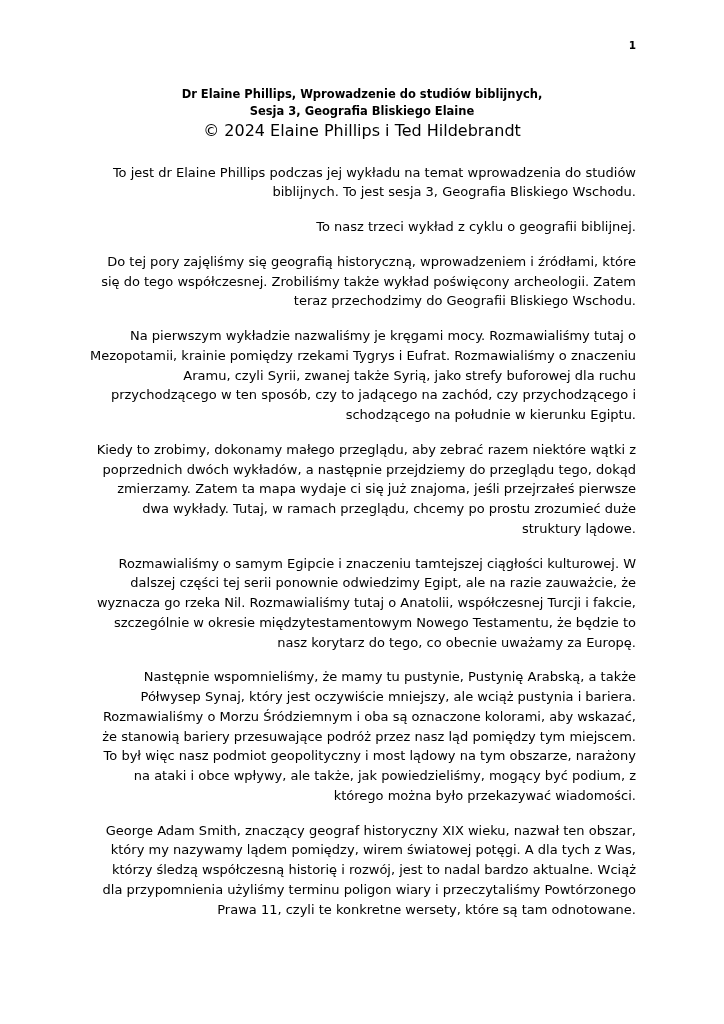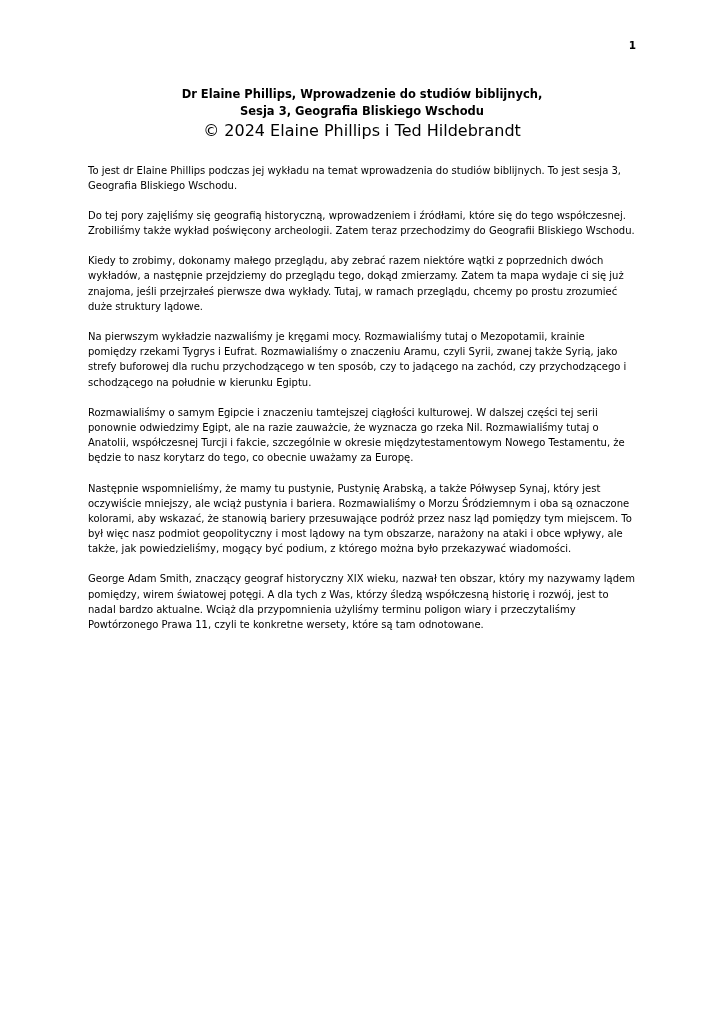--- a/index.html
+++ b/index.html
@@ -48,49 +48,50 @@
   }
   .copyright {
     display: block;
     font-weight: normal;
     font-size: 16px;
   }
   .body-text {
     margin-top: 20px;
   }
   p.para {
-    font-size: 10px;
+    font-size: 13px;
     line-height: 1.52;
     margin: 0 0 15px 0;
-    text-align: left;
+    text-align: right;
   }
   p.para:last-child {
     margin-bottom: 0;
   }
 </style>
 </head>
 <body>
 
 <div class="page">
 
   <div class="page-number">1</div>
 
   <div class="content">
 
     <div class="title-block">
       <span class="title-line">Dr Elaine Phillips, Wprowadzenie do studiów biblijnych,</span>
-      <span class="title-line">Sesja 3, Geografia Bliskiego Wschodu</span>
+      <span class="title-line">Sesja 3, Geografia Bliskiego Elaine</span>
       <span class="copyright">© 2024 Elaine Phillips i Ted Hildebrandt</span>
     </div>
 
     <div class="body-text">
       <p class="para">To jest dr Elaine Phillips podczas jej wykładu na temat wprowadzenia do studiów biblijnych. To jest sesja 3, Geografia Bliskiego Wschodu.</p>
+      <p class="para">To nasz trzeci wykład z cyklu o geografii biblijnej.</p>
       <p class="para">Do tej pory zajęliśmy się geografią historyczną, wprowadzeniem i źródłami, które się do tego współczesnej. Zrobiliśmy także wykład poświęcony archeologii. Zatem teraz przechodzimy do Geografii Bliskiego Wschodu.</p>
+      <p class="para">Na pierwszym wykładzie nazwaliśmy je kręgami mocy. Rozmawialiśmy tutaj o Mezopotamii, krainie pomiędzy rzekami Tygrys i Eufrat. Rozmawialiśmy o znaczeniu Aramu, czyli Syrii, zwanej także Syrią, jako strefy buforowej dla ruchu przychodzącego w ten sposób, czy to jadącego na zachód, czy przychodzącego i schodzącego na południe w kierunku Egiptu.</p>
       <p class="para">Kiedy to zrobimy, dokonamy małego przeglądu, aby zebrać razem niektóre wątki z poprzednich dwóch wykładów, a następnie przejdziemy do przeglądu tego, dokąd zmierzamy. Zatem ta mapa wydaje ci się już znajoma, jeśli przejrzałeś pierwsze dwa wykłady. Tutaj, w ramach przeglądu, chcemy po prostu zrozumieć duże struktury lądowe.</p>
-      <p class="para">Na pierwszym wykładzie nazwaliśmy je kręgami mocy. Rozmawialiśmy tutaj o Mezopotamii, krainie pomiędzy rzekami Tygrys i Eufrat. Rozmawialiśmy o znaczeniu Aramu, czyli Syrii, zwanej także Syrią, jako strefy buforowej dla ruchu przychodzącego w ten sposób, czy to jadącego na zachód, czy przychodzącego i schodzącego na południe w kierunku Egiptu.</p>
       <p class="para">Rozmawialiśmy o samym Egipcie i znaczeniu tamtejszej ciągłości kulturowej. W dalszej części tej serii ponownie odwiedzimy Egipt, ale na razie zauważcie, że wyznacza go rzeka Nil. Rozmawialiśmy tutaj o Anatolii, współczesnej Turcji i fakcie, szczególnie w okresie międzytestamentowym Nowego Testamentu, że będzie to nasz korytarz do tego, co obecnie uważamy za Europę.</p>
       <p class="para">Następnie wspomnieliśmy, że mamy tu pustynie, Pustynię Arabską, a także Półwysep Synaj, który jest oczywiście mniejszy, ale wciąż pustynia i bariera. Rozmawialiśmy o Morzu Śródziemnym i oba są oznaczone kolorami, aby wskazać, że stanowią bariery przesuwające podróż przez nasz ląd pomiędzy tym miejscem. To był więc nasz podmiot geopolityczny i most lądowy na tym obszarze, narażony na ataki i obce wpływy, ale także, jak powiedzieliśmy, mogący być podium, z którego można było przekazywać wiadomości.</p>
       <p class="para">George Adam Smith, znaczący geograf historyczny XIX wieku, nazwał ten obszar, który my nazywamy lądem pomiędzy, wirem światowej potęgi. A dla tych z Was, którzy śledzą współczesną historię i rozwój, jest to nadal bardzo aktualne. Wciąż dla przypomnienia użyliśmy terminu poligon wiary i przeczytaliśmy Powtórzonego Prawa 11, czyli te konkretne wersety, które są tam odnotowane.</p>
     </div>
 
   </div>
 
 </div>
 
 </body></html>

